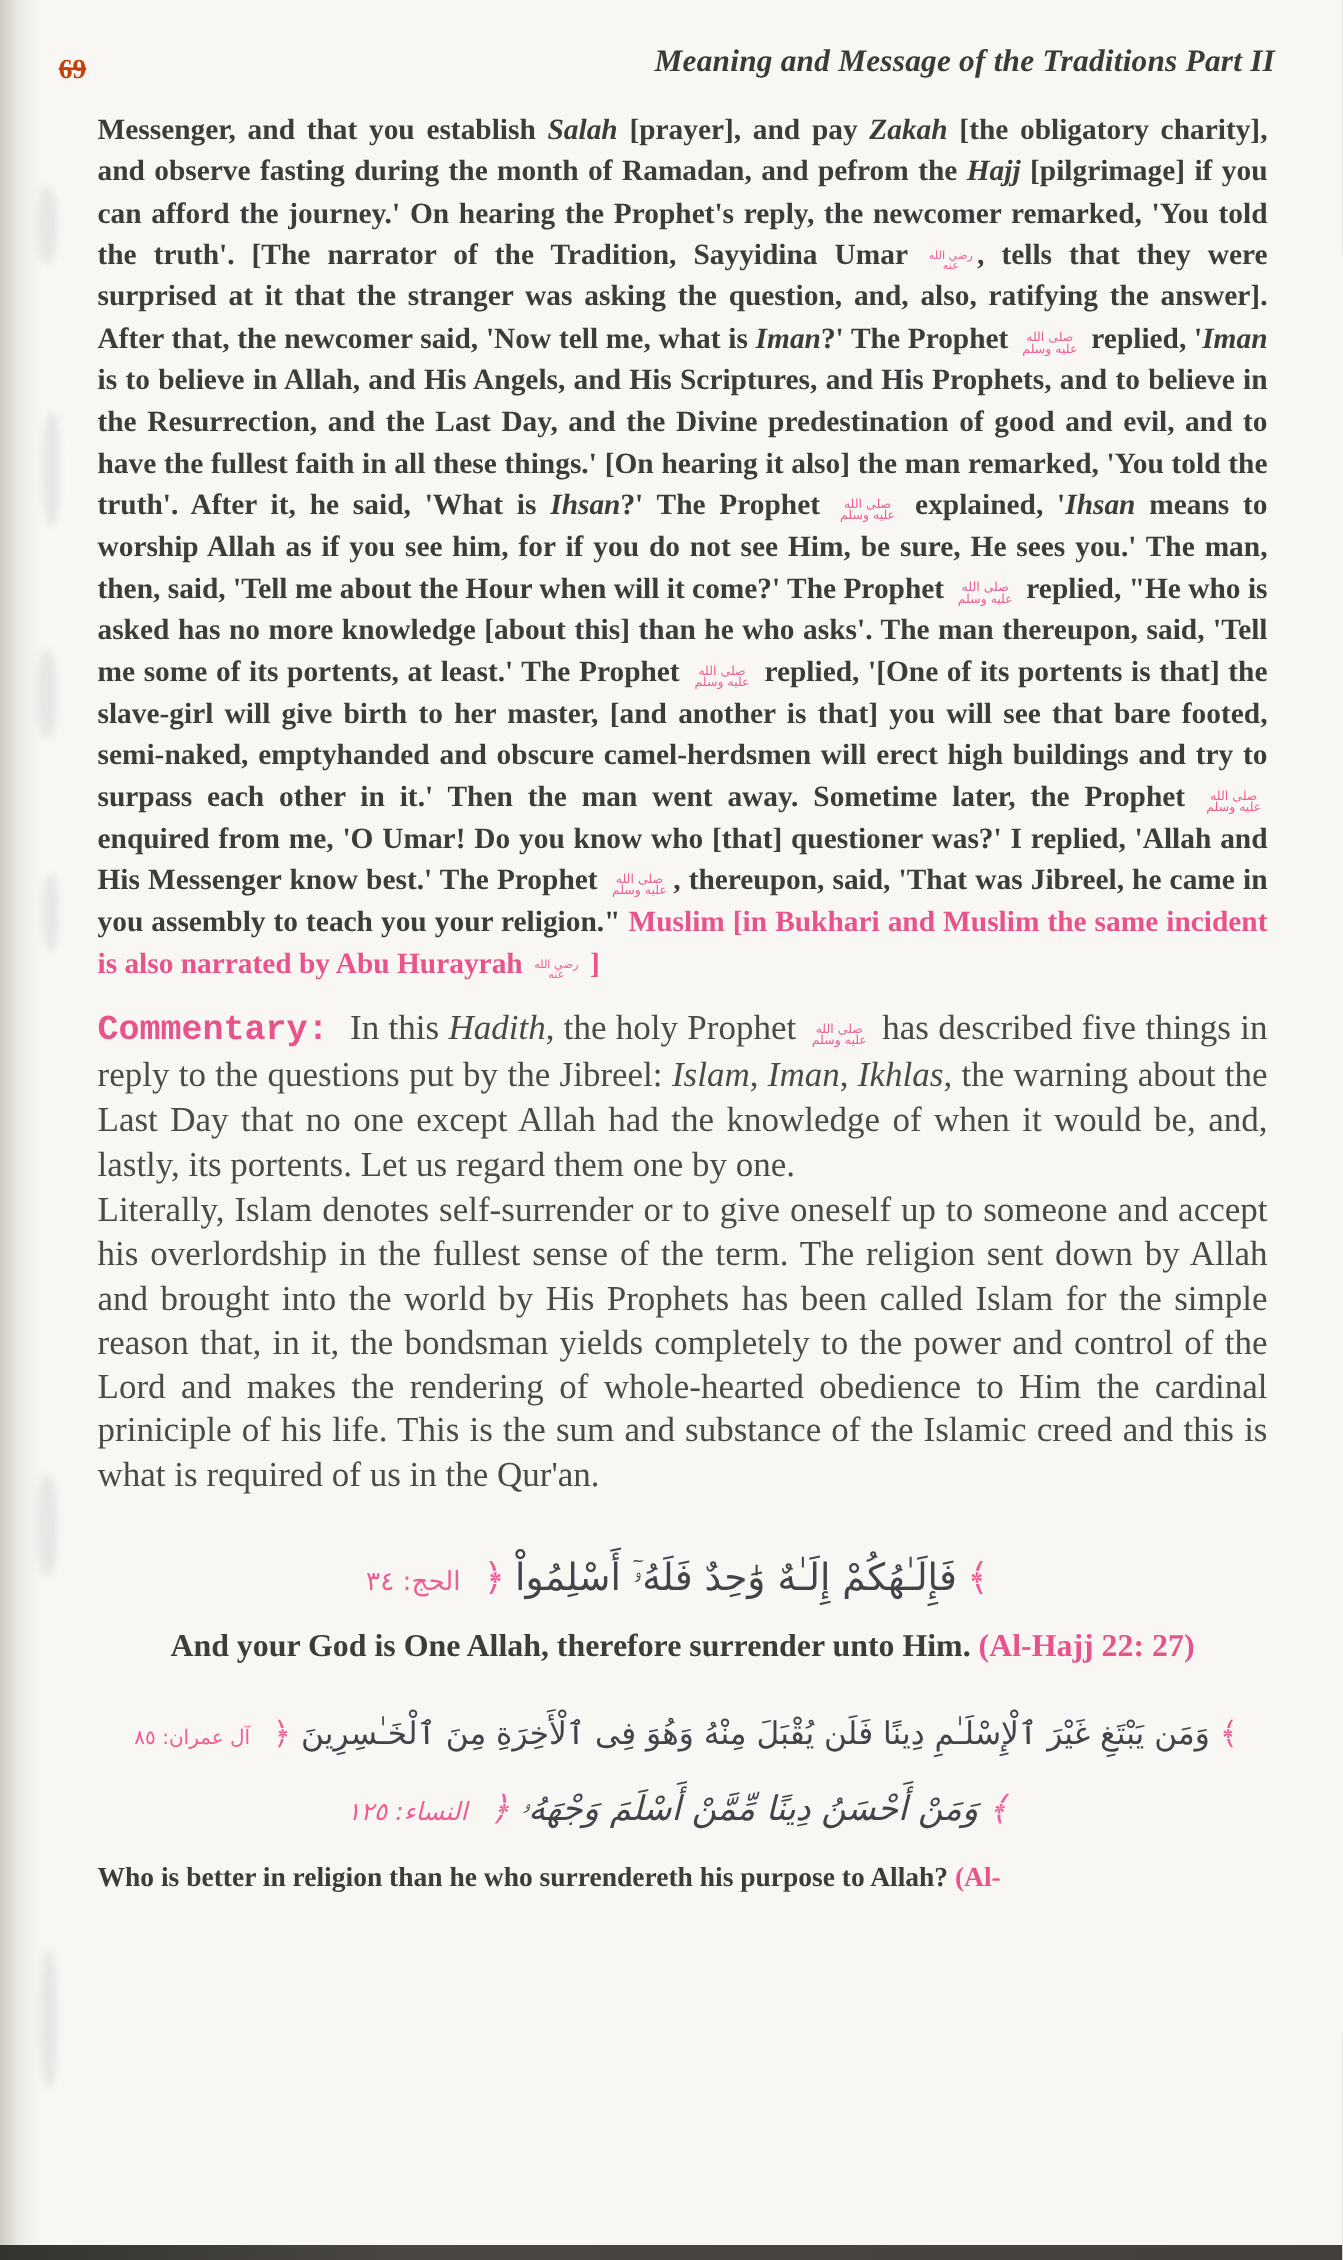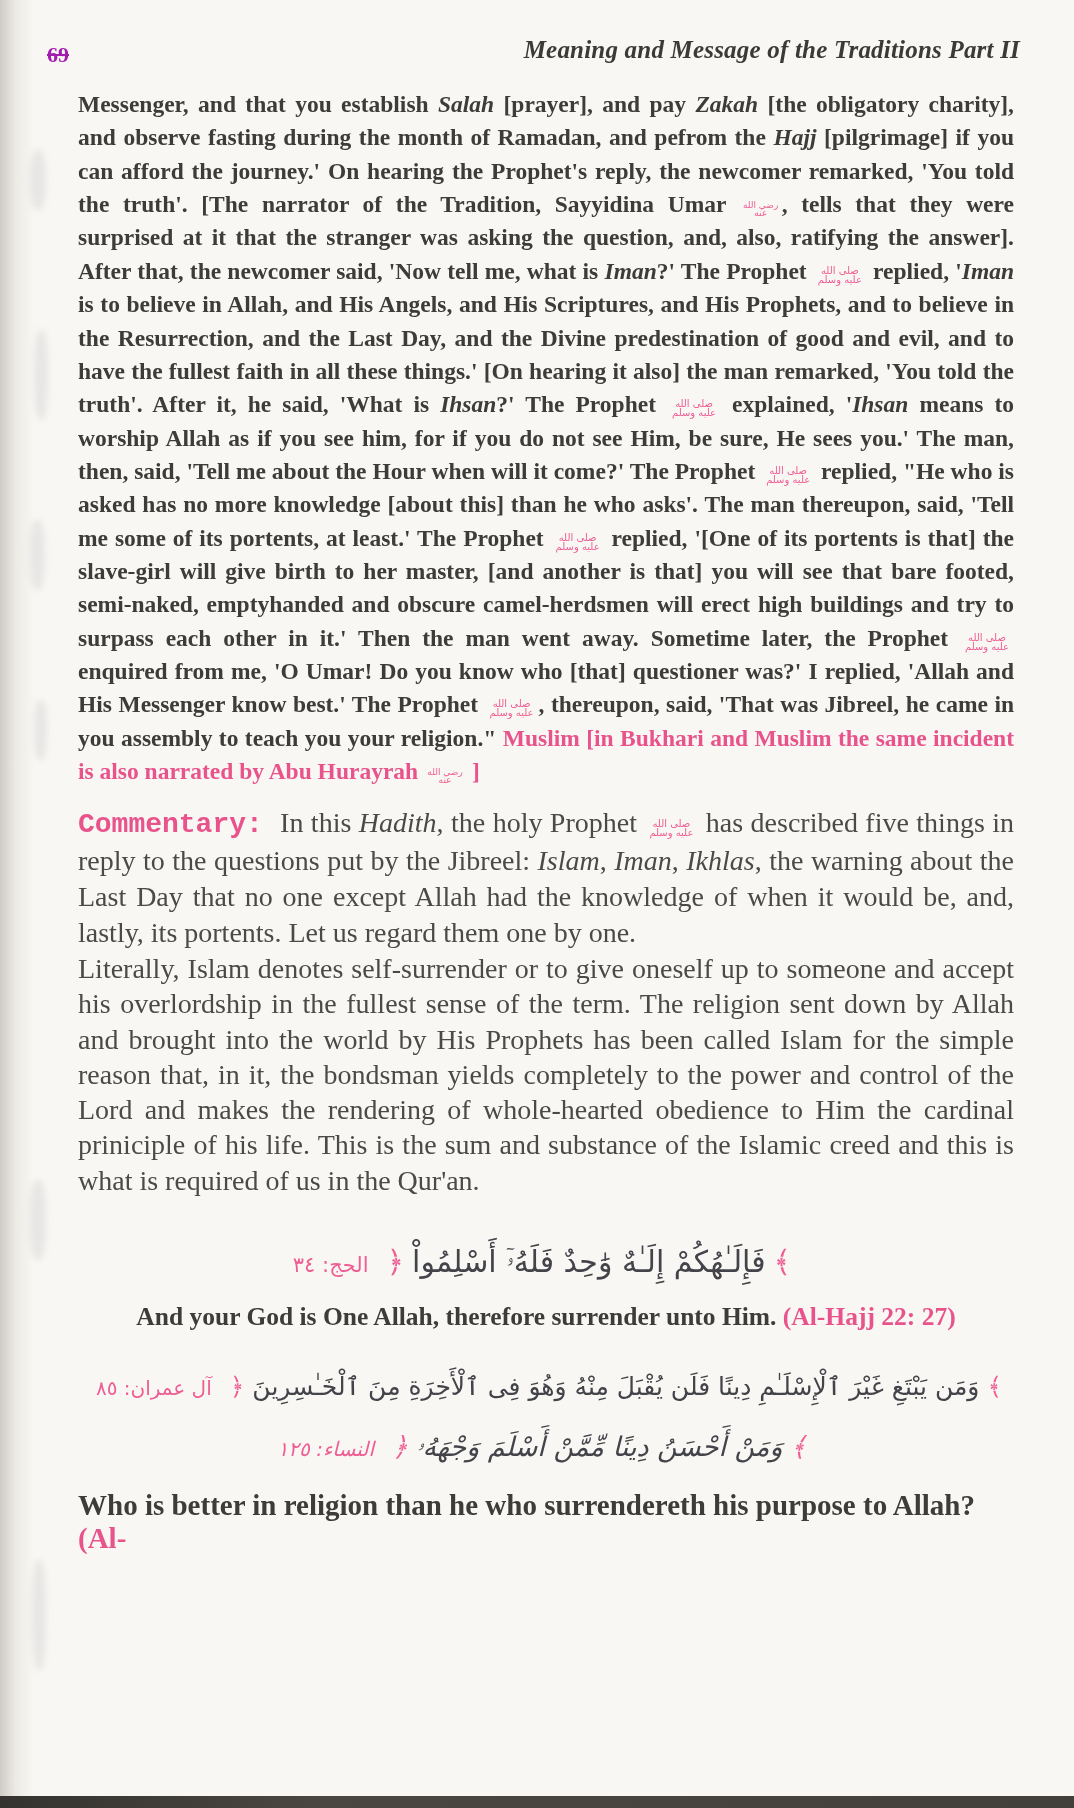--- a/index.html
+++ b/index.html
@@ -23,21 +23,21 @@
     background:linear-gradient(90deg,#35332f,#4a4743 30%,#43403c);
   }
   .artifact{
     position:absolute;background:#b9bcc2;opacity:.28;filter:blur(3px);
     border-radius:40%;pointer-events:none;
   }
   
   .header{position:absolute;top:36px;left:47px;right:54px;height:34px;}
   .page-num{
     position:absolute;left:0;top:6px;
-    font-size:22px;font-weight:bold;color:#a21caf;
+    font-size:22px;font-weight:bold;color:#c2410c;
     text-decoration:line-through;
   }
   .running-title{
     position:absolute;right:0;top:0;
     font-size:25px;font-style:italic;font-weight:bold;color:#3a3a38;
     letter-spacing:.2px;
   }
   
   .content{position:absolute;left:78px;top:88px;width:936px;}
   .hadith{
@@ -71,30 +71,30 @@
   
   .verse{
     direction:rtl;text-align:center;white-space:nowrap;
     font-family:"DejaVu Sans",sans-serif;color:#43434a;
   }
   .verse .orn{color:#ef5d95;margin:0 8px;}
   .verse .ref{color:#ef5d95;margin-right:10px;}
   .v1{margin-top:46px;font-size:30px;}
   .v1 .ref{font-size:21px;text-align:right;}
   .v2{margin-top:40px;font-size:25px;}
-  .v2 .ref{font-size:20px;margin-left:14px;}
+  .v2 .ref{font-size:16px;margin-left:14px;}
   .v3{margin-top:30px;font-size:27px;font-style:italic;}
   .v3 .ref{font-size:20px;}
   .translation{
     margin:22px 0 0 0;text-align:center;
     font-size:25.5px;font-weight:bold;color:#3d3c3a;
   }
   .closing{
     margin:26px 0 0 0;text-align:left;
-    font-size:29px;font-weight:bold;color:#3d3c3a;
+    font-size:22px;font-weight:bold;color:#3d3c3a;
   }
 </style>
 </head>
 <body>
 
 <div class="page">
   <div class="gutter"></div>
 
   <div class="artifact" style="left:30px;top:150px;width:16px;height:60px;"></div>
   <div class="artifact" style="left:34px;top:330px;width:14px;height:90px;"></div>

